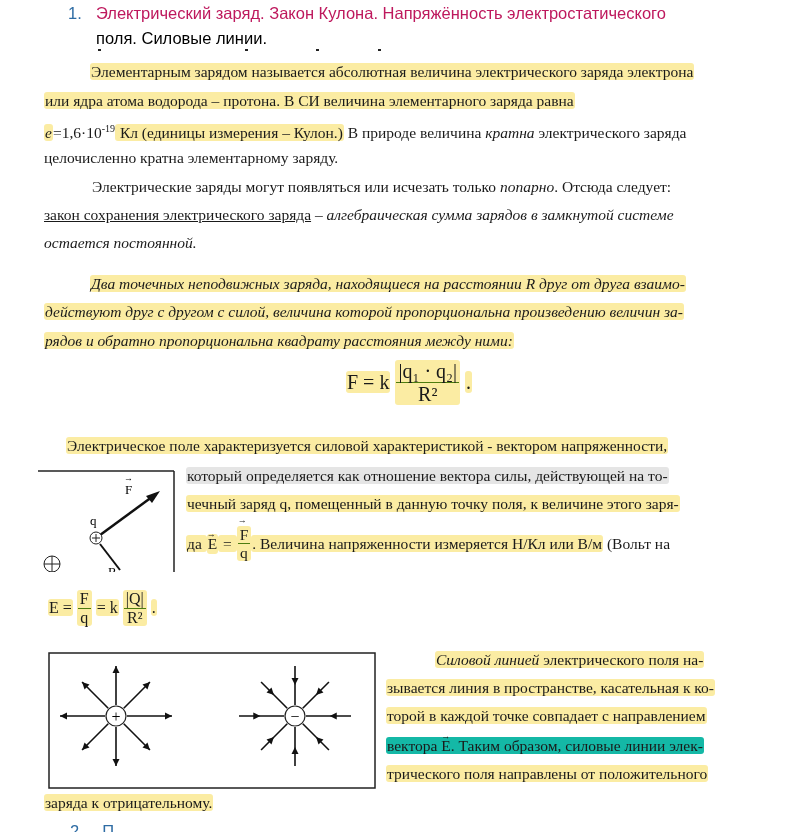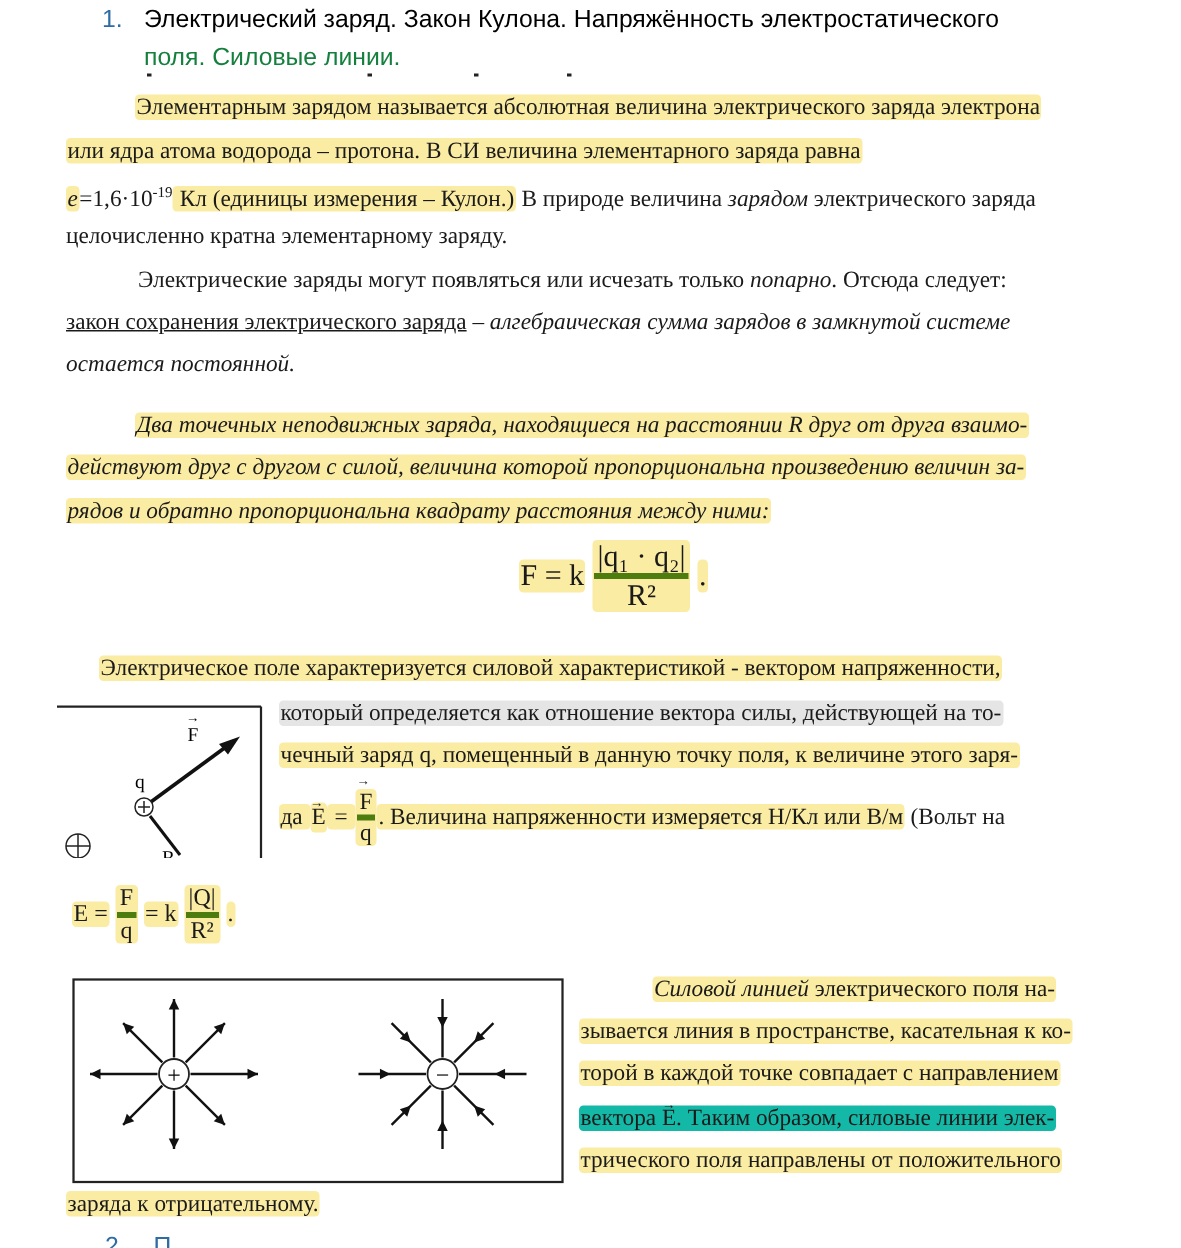--- a/index.html
+++ b/index.html
@@ -5,48 +5,48 @@
   html, body { margin: 0; padding: 0; background: #ffffff; }
   body { width: 787px; height: 832px; position: relative; overflow: hidden;
          font-family: "Liberation Serif", serif; color: #1a1a1a; }
   .hl { background: #fbeca3; border-radius: 3px; box-decoration-break: clone; -webkit-box-decoration-break: clone; padding: 0 1px; }
   .abs { position: absolute; white-space: nowrap; }
   .heading { font-family: "Liberation Sans", sans-serif; color: #2e6ca4; font-size: 16.5px; }
   .txt { font-size: 15.5px; line-height: 20px; }
   .it { font-style: italic; }
   .ul { text-decoration: underline; }
   .frac { display: inline-block; vertical-align: middle; text-align: center; line-height: 1.1; }
-  .frac .num { display: block; border-bottom: 4px solid #4d7c0f; padding: 0 2px; }
+  .frac .num { display: block; border-bottom: 1px solid #4d7c0f; padding: 0 2px; }
   .frac .den { display: block; padding: 0 2px; }
   .vec { position: relative; display: inline-block; }
   .vec::before { content: "→"; position: absolute; top: -10px; left: 0; font-size: 9px; }
   .tick { position: absolute; width: 3px; height: 2px; background: #222; }
   svg text { font-family: "Liberation Serif", serif; }
 </style>
 </head>
 <body>
 
 <div class="abs heading" style="left: 68px; top: 4px; color: rgb(46, 108, 164);">
   <span>1.</span>
 </div>
-<div class="abs heading" style="left: 96px; top: 4px; color: #000000;">Электрический заряд. Закон Кулона. Напряжённость электростатического</div>
-<div class="abs heading" style="left: 96px; top: 29px; color: #15803d; text-align: right;">поля. Силовые линии.</div>
+<div class="abs heading" style="left: 96px; top: 4px; color: #be185d;">Электрический заряд. Закон Кулона. Напряжённость электростатического</div>
+<div class="abs heading" style="left: 96px; top: 29px; color: #000000; text-align: right;">поля. Силовые линии.</div>
 <div class="tick" style="left:98px; top:49px;"></div>
 <div class="tick" style="left:245px; top:49px;"></div>
 <div class="tick" style="left:316px; top:49px;"></div>
 <div class="tick" style="left:378px; top:49px;"></div>
 
 <div class="abs txt" style="left:90px; top:62px;">
   <span class="hl" style="background: rgb(251, 236, 163);">Элементарным зарядом называется абсолютная величина электрического заряда электрона</span>
 </div>
 <div class="abs txt" style="left:44px; top:91px;">
   <span class="hl" style="background: rgb(251, 236, 163);">или ядра атома водорода – протона. В СИ величина элементарного заряда равна</span>
 </div>
 <div class="abs txt" style="left:44px; top:119px;">
-  <span class="hl it" style="background: rgb(251, 236, 163);">e</span><span>=1,6·10</span><sup style="font-size:10px;">-19</sup><span class="hl" style="background: rgb(251, 236, 163);"> Кл (единицы измерения – Кулон.)</span><span> В природе величина </span><span class="it">зарядом</span><span> электрического заряда</span>
+  <span class="hl it" style="background: rgb(251, 236, 163);">e</span><span>=1,6·10</span><sup style="font-size:10px;">-19</sup><span class="hl" style="background: rgb(251, 236, 163);"> Кл (единицы измерения – Кулон.)</span><span> В природе величина </span><span class="it">кратна</span><span> электрического заряда</span>
 </div>
 <div class="abs txt" style="left:44px; top:148px;">целочисленно кратна элементарному заряду.</div>
 
 <div class="abs txt" style="left:92px; top:177px;">
   <span>Электрические заряды могут появляться или исчезать только </span><span class="it">попарно</span><span>. Отсюда следует:</span>
 </div>
 <div class="abs txt" style="left:44px; top:205px;">
   <span class="ul">закон сохранения электрического заряда</span><span class="it"> – алгебраическая сумма зарядов в замкнутой системе</span>
 </div>
 <div class="abs txt it" style="left:44px; top:233px;">остается постоянной.</div>

